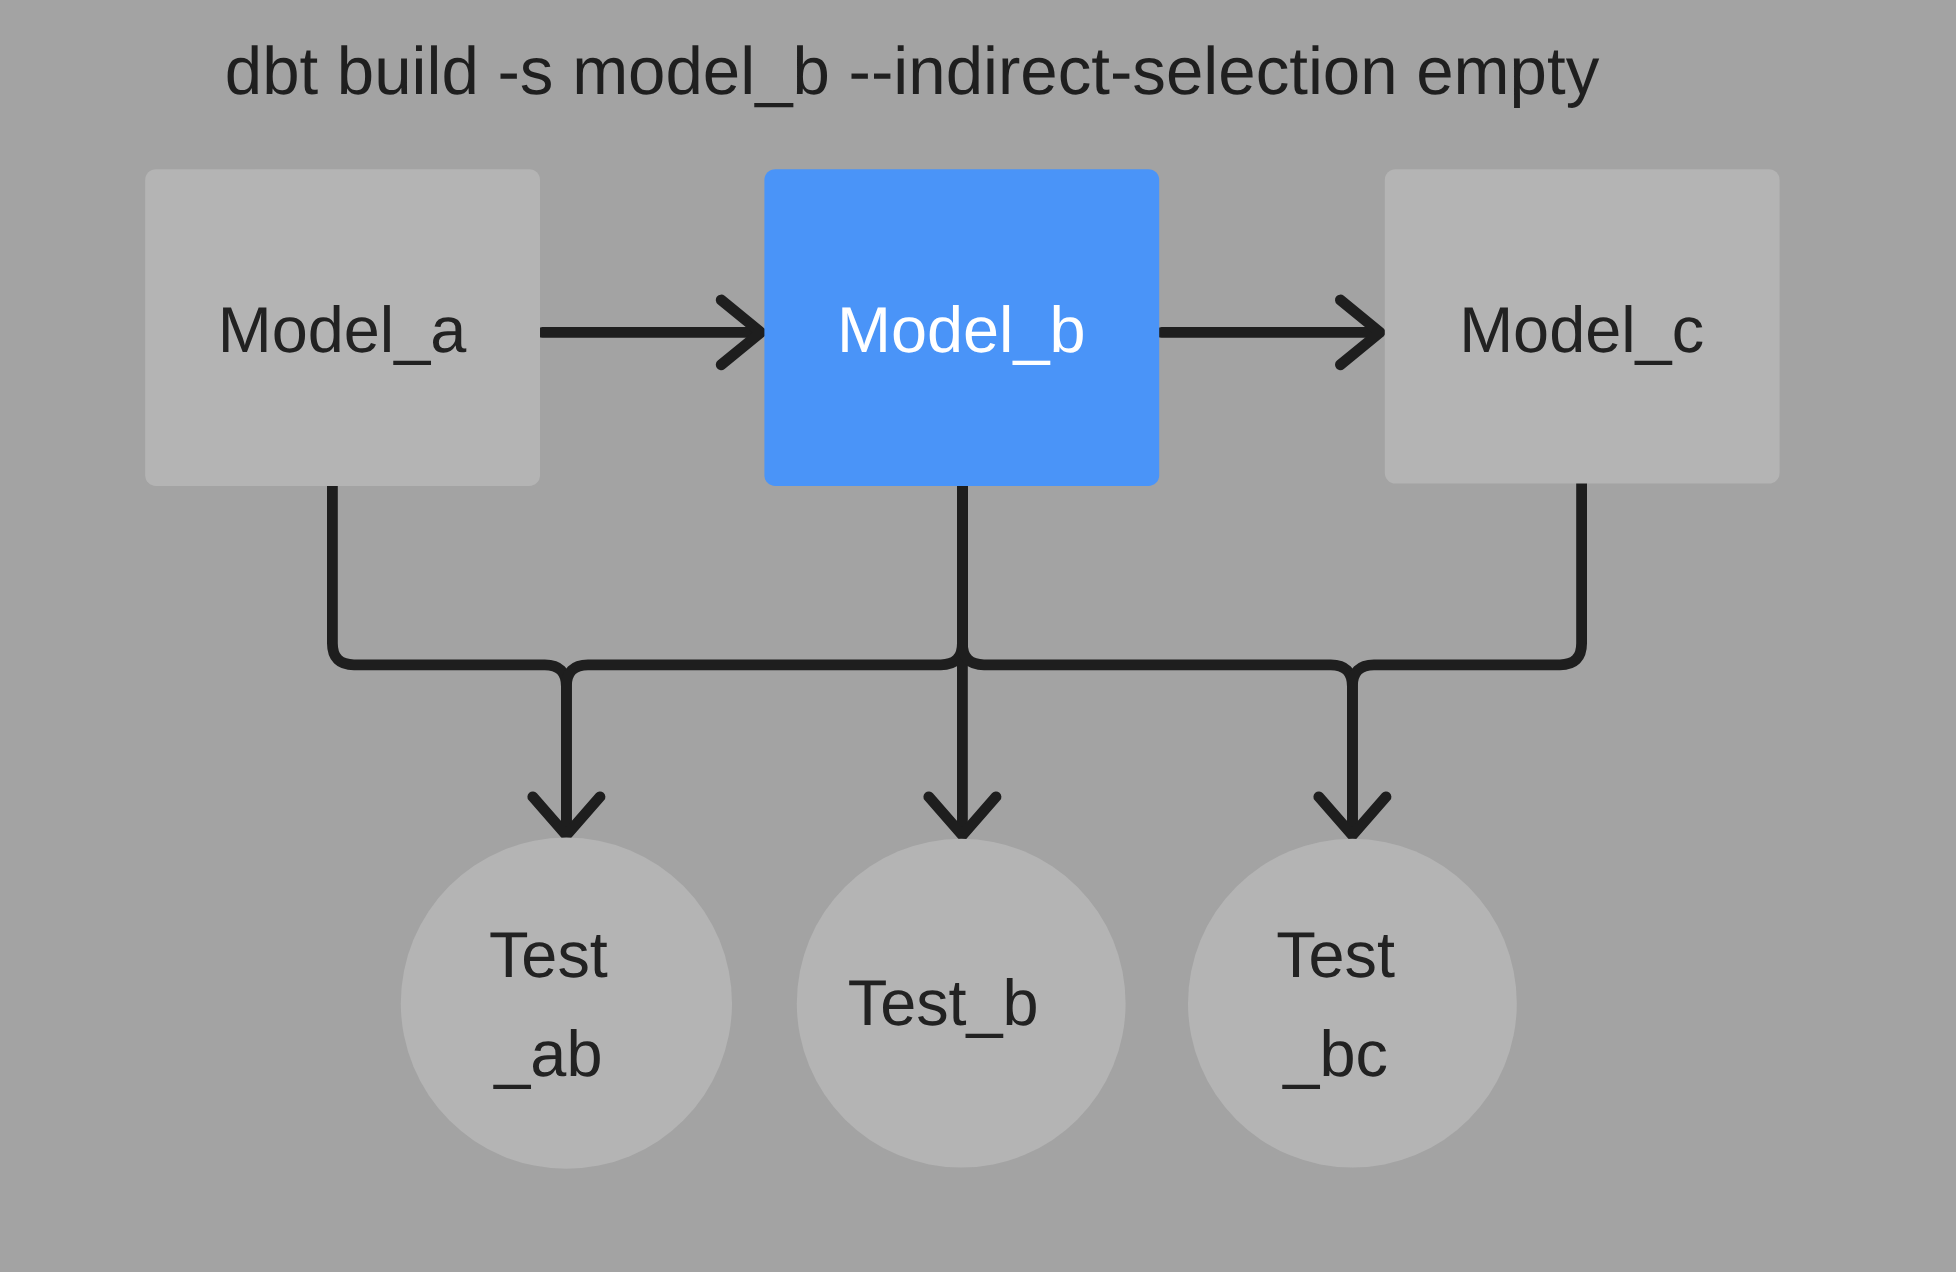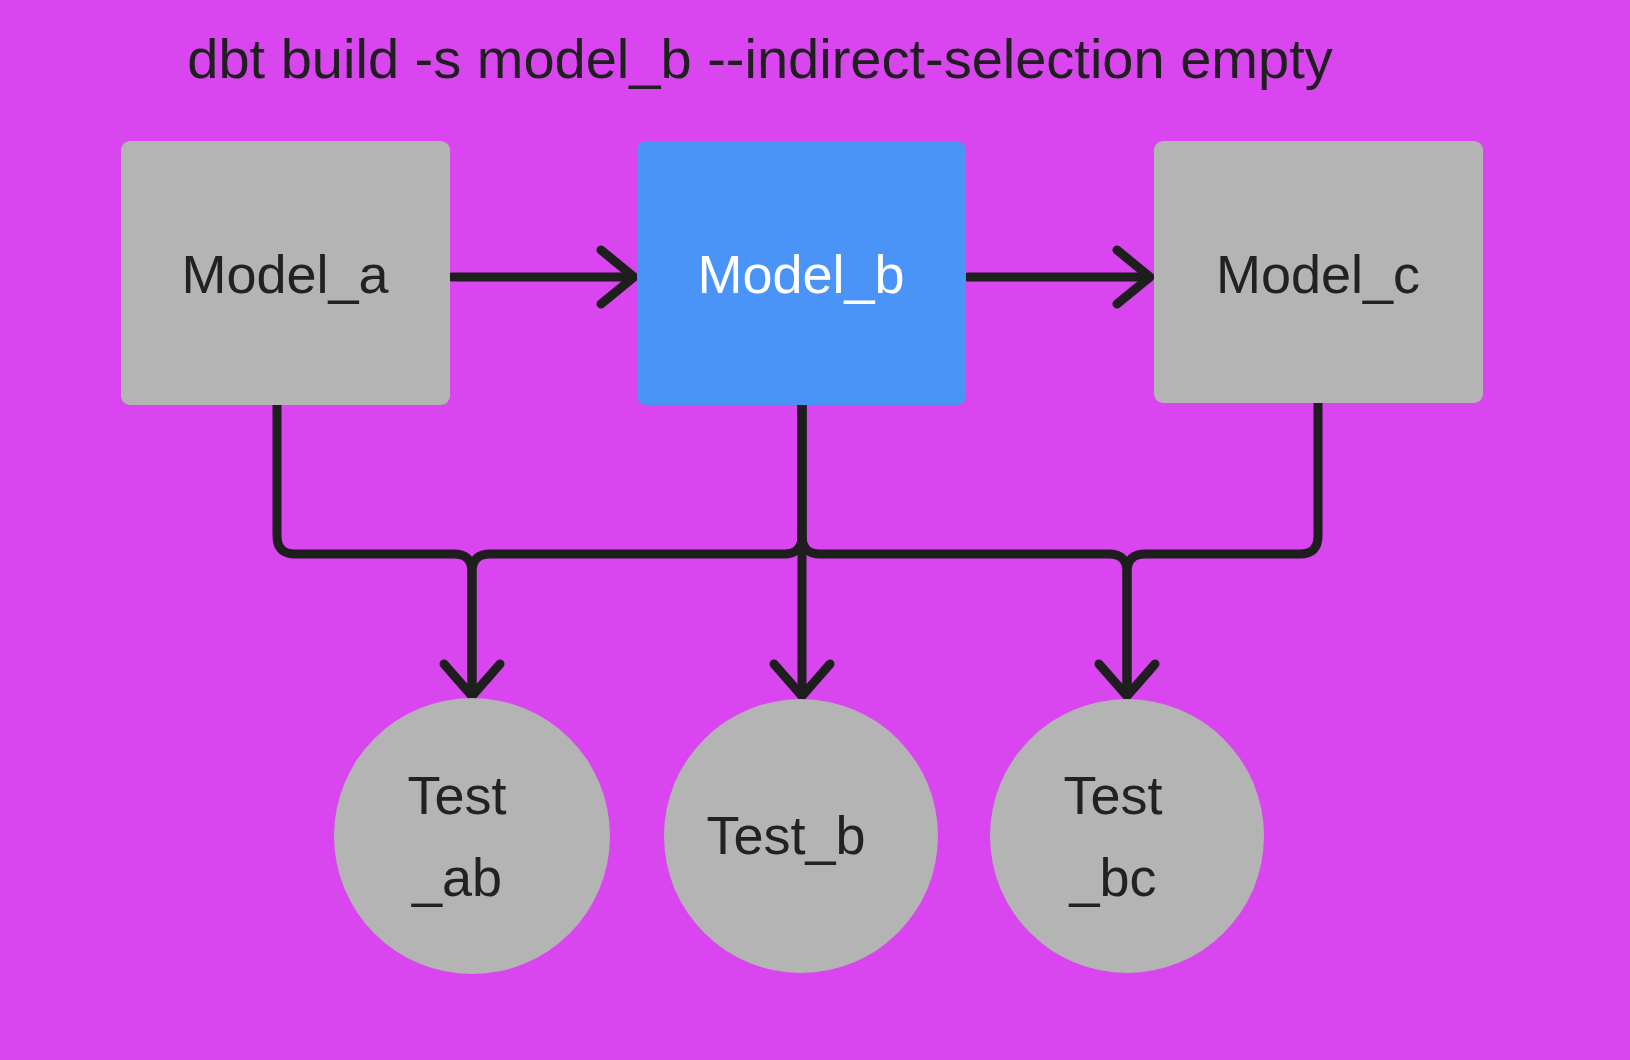--- a/index.html
+++ b/index.html
@@ -54,21 +54,21 @@
     fill: none;
     stroke: #1e1e1e;
     stroke-width: 9;
     stroke-linecap: round;
     stroke-linejoin: round;
   }
 </style>
 </head>
 <body style="background: rgb(255, 255, 255);">
 
-<div id="canvas" style="background: #d946ef;">
+<div id="canvas" style="background: #a3a3a3;">
 
   <svg id="diagram-svg" viewBox="0 0 1630 1060" xmlns="http://www.w3.org/2000/svg">
 
     <text class="title-text" x="760" y="78">dbt build -s model_b --indirect-selection empty</text>
 
     <g>
 
       <g>
         <path class="edge-line" d="M 452 277 L 630 277" stroke="#1e1e1e"></path>
         <path class="arrow-head" d="M 601 250 L 634 277 L 601 304" stroke="#1e1e1e"></path>

